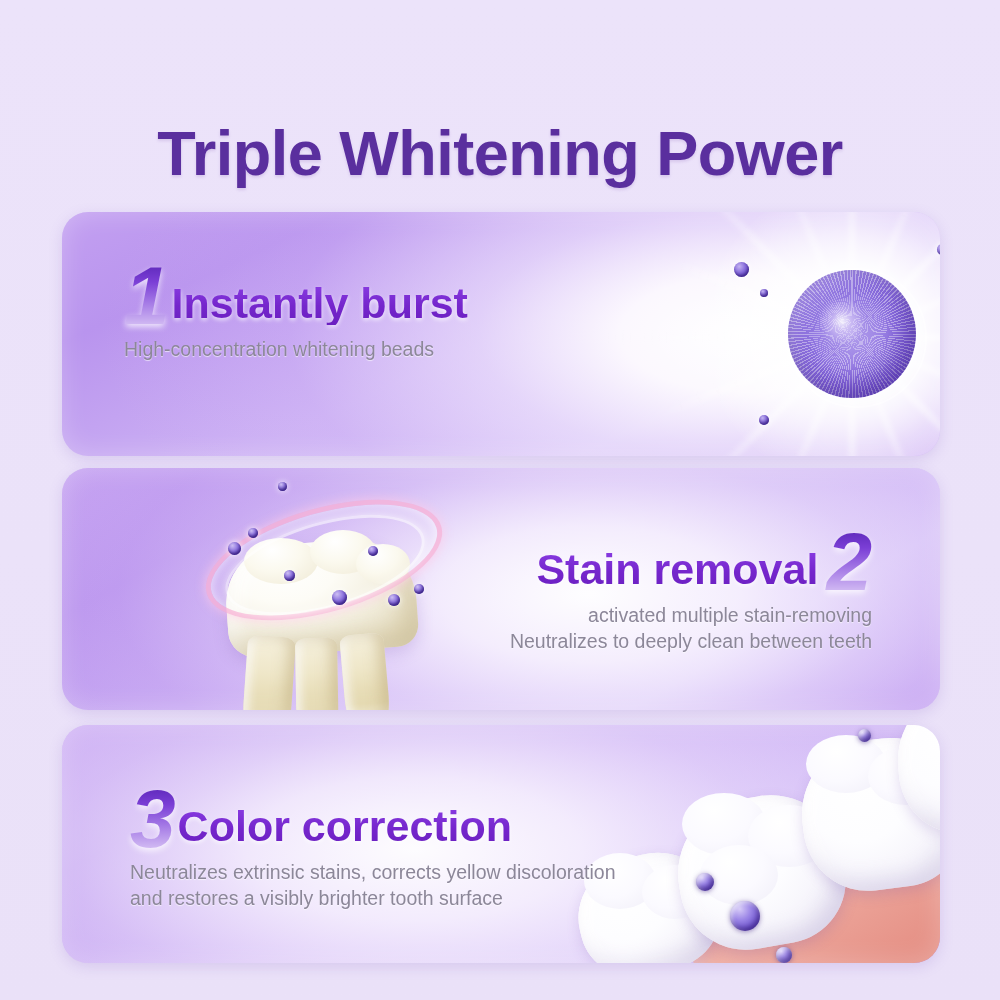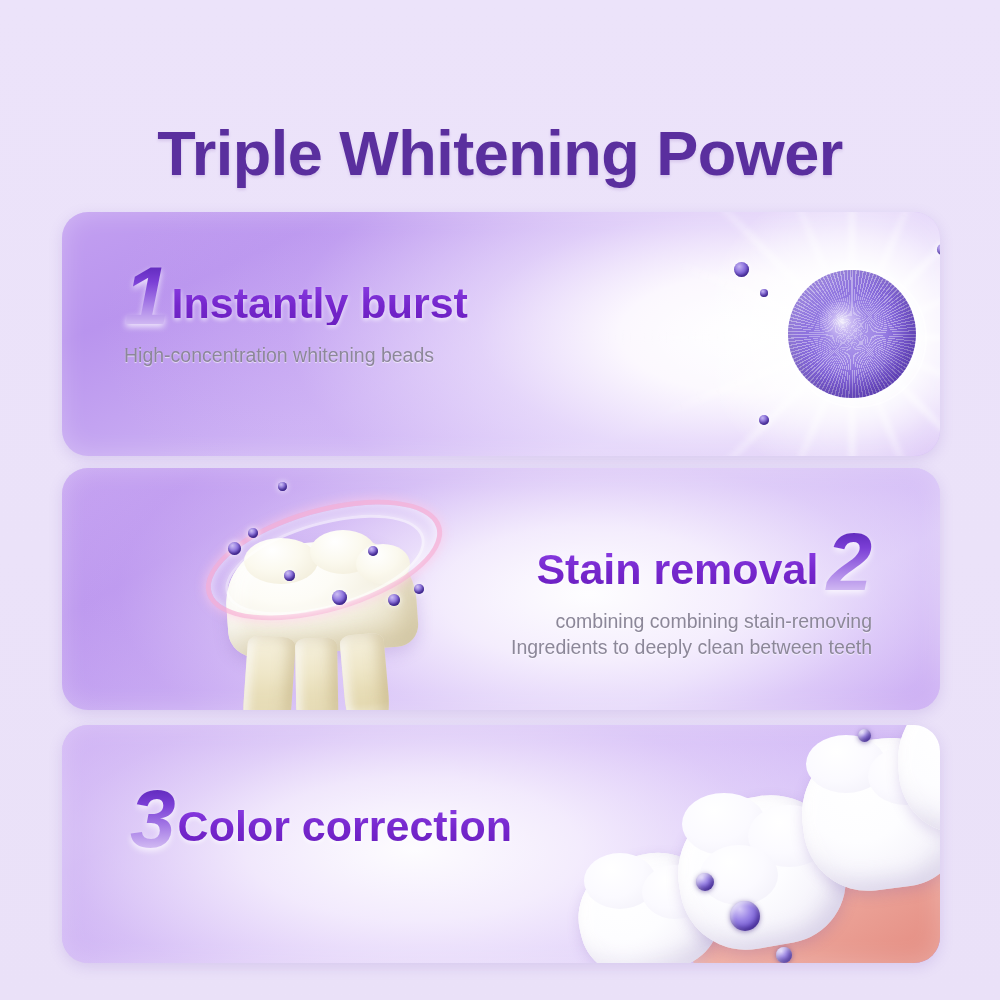--- a/index.html
+++ b/index.html
@@ -102,21 +102,21 @@
     background-clip:text;
     -webkit-text-fill-color:transparent;
     color:transparent;
     filter:drop-shadow(0 2px 2px rgba(255,255,255,.7));
     position:relative;
     top:-4px;
   }
   #text-2 .step-head { order:1;text-align:center; }
 
   .step-desc {
-    margin-top:13px;
+    margin-top:7px;
     font-size:19.5px;
     line-height:1.34;
     color:#8c8799;
     font-family:"Liberation Sans", sans-serif;
     text-shadow:0 1px 1px rgba(255,255,255,.65);
   }
   .step-desc div { white-space:nowrap; }
 
   
   #art-burst { position:absolute; inset:0; z-index:3; pointer-events:none; }
@@ -350,22 +350,22 @@
 
     <div class="panel-mask-edge"></div>
   </div>
 
   <div class="text-block" id="text-2">
     <div class="head-row">
       <span class="step-head">Stain removal</span>
       <span class="step-num">2</span>
     </div>
     <div class="step-desc">
-      <div>combining combining stain-removing</div>
-      <div>Ingredients to deeply clean between teeth</div>
+      <div>activated multiple stain-removing</div>
+      <div>Neutralizes to deeply clean between teeth</div>
     </div>
   </div>
 
   <div class="panel" id="panel-3">
     <div class="panel-bg"></div>
 
     <div id="art-teeth">
       <div class="gum"></div>
 
       <div class="tooth3" id="tooth-a"></div>
@@ -390,15 +390,19 @@
     </div>
 
     <div class="panel-mask-edge"></div>
   </div>
 
   <div class="text-block" id="text-3">
     <div class="head-row">
       <span class="step-num">3</span>
       <span class="step-head">Color correction</span>
     </div>
+    <div class="step-desc">
+      <div>Neutralizes extrinsic stains, corrects yellow discoloration</div>
+      <div>and restores a visibly brighter tooth surface</div>
+    </div>
   </div>
 
 </div>
 
 </body></html>

